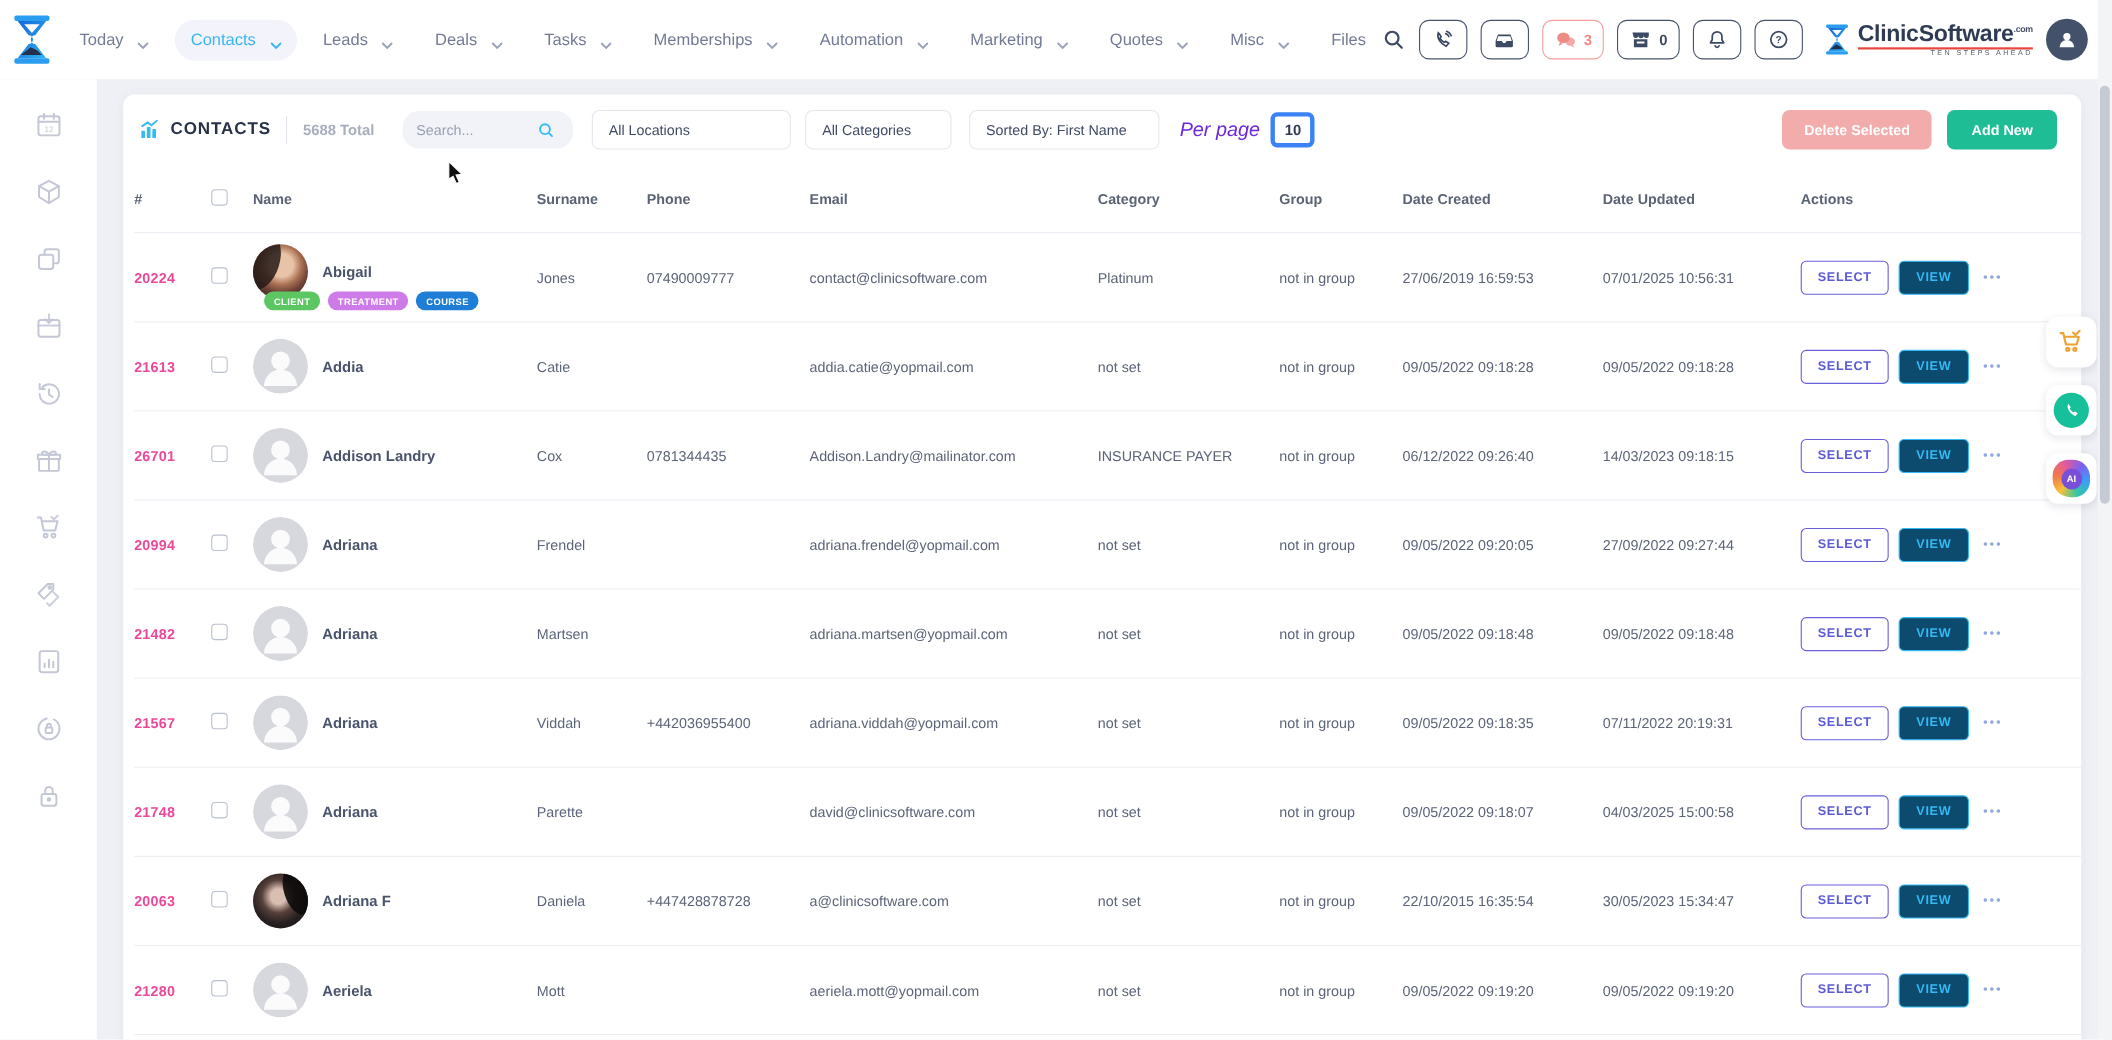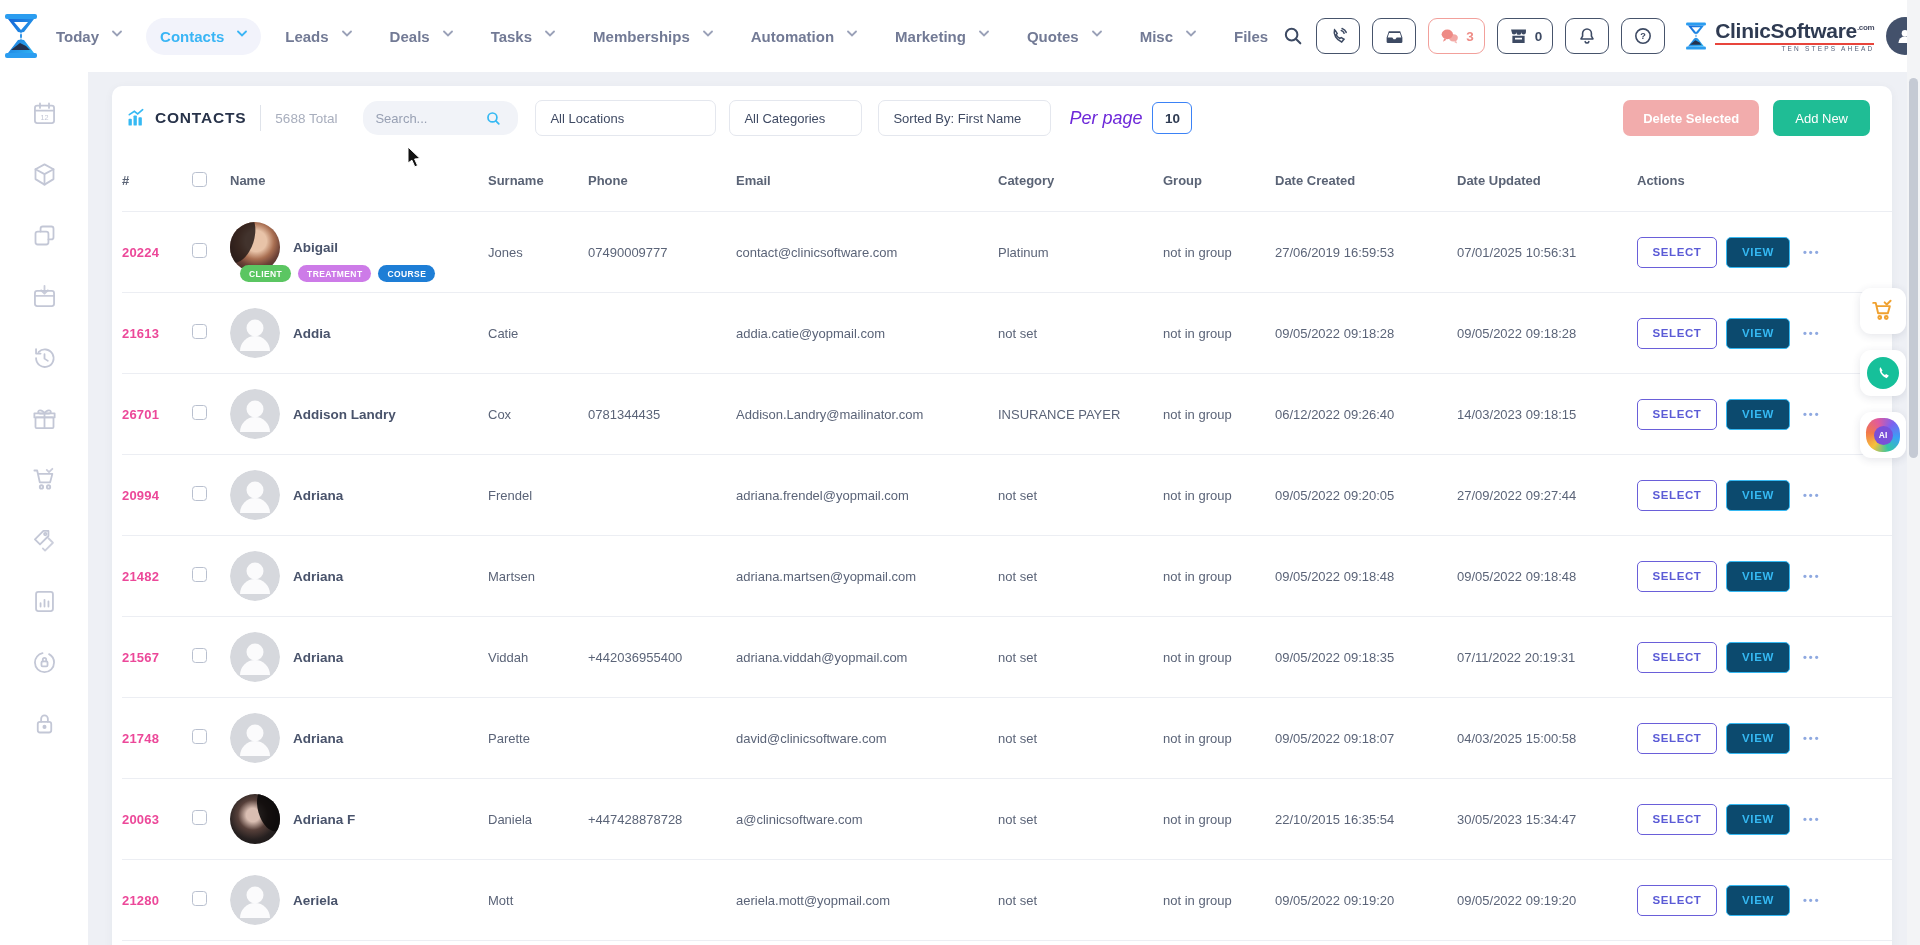--- a/index.html
+++ b/index.html
@@ -3,21 +3,21 @@
 <meta charset="utf-8">
 <style>
   * { margin:0; padding:0; box-sizing:border-box; }
   html,body { width:1920px; height:945px; overflow:hidden; }
   body { font-family:"Liberation Sans", sans-serif; background:#eef0f5; position:relative; }
 
   
   .topbar { position:absolute; top:0; left:0; width:1920px; height:72px; background:#fff; display:flex; align-items:center; z-index:20; }
   .logo-box { width:112px; display:flex; justify-content:center; align-items:center; }
   .main-nav { display:flex; align-items:center; gap:10px; }
-  .nav-item { display:flex; align-items:flex-start; gap:13px; color:#727a95; font-size:15px; font-weight:700; padding:10px 14px; border-radius:20px; cursor:pointer; white-space:nowrap; }
+  .nav-item { display:flex; align-items:flex-end; gap:13px; color:#727a95; font-size:15px; font-weight:400; padding:10px 14px; border-radius:20px; cursor:pointer; white-space:nowrap; }
   .nav-item .chev { display:flex; color:#9aa1b8; margin-top:2px; }
   .nav-item.active { background:#f2f3fb; color:#3ab5f5; }
   .nav-item.active .chev { color:#3ab5f5; }
 
   .top-actions { margin-left:auto; display:flex; align-items:center; gap:12px; padding-right:22px; }
   .icon-plain { display:flex; align-items:center; cursor:pointer; color:#3d4a63; }
   .icon-btn { display:flex; align-items:center; justify-content:center; gap:6px; min-width:44px; height:36px; padding:0 10px; border:1.7px solid #46536b; border-radius:9px; color:#3d4a63; cursor:pointer; background:#fff; font-size:13px; font-weight:700; }
   .icon-btn.alert { border-color:#f2a09b; color:#ee8b85; }
   .icon-btn .cnt { font-size:13.5px; font-weight:700; }
   .brand { display:flex; align-items:center; gap:6px; margin-left:6px; cursor:pointer; }
@@ -32,33 +32,33 @@
   .side-ic { color:#c3c7d6; cursor:pointer; display:flex; }
 
   
   .card { position:absolute; left:112px; top:86px; width:1780px; height:880px; background:#fff; border-radius:10px; box-shadow:0 2px 10px rgba(40,50,80,.05); }
 
   
   .toolbar { height:64px; display:flex; align-items:center; padding:0 22px 0 14px; }
   .tb-title { display:flex; align-items:center; gap:9px; }
   .tb-title .t { font-size:15.5px; font-weight:700; letter-spacing:.8px; color:#273249; }
   .tb-divider { width:1px; height:26px; background:#dfe3ea; margin:0 14px; }
-  .tb-total { font-size:13.5px; color:#a8aebd; font-weight:400; }
+  .tb-total { font-size:13.5px; color:#a8aebd; font-weight:700; }
   .search-box { margin-left:26px; width:155px; height:34px; background:#f1f3f8; border-radius:15px; display:flex; align-items:center; padding:0 10px 0 12px; }
   .search-box input { border:none; outline:none; background:transparent; width:110px; font-size:13px; color:#5b6478; font-family:"Liberation Sans",sans-serif; }
   .search-box input::placeholder { color:#98a0b3; }
   .select { height:36px; border:1px solid #e4e7ee; border-radius:7px; background:#fff; display:flex; align-items:center; padding:0 14px; font-size:13px; color:#3f4a63; font-weight:500; cursor:pointer; white-space:nowrap; }
   .sel-loc { width:181px; margin-left:17px; }
   .sel-cat { width:133px; margin-left:13px; }
   .sel-sort { width:173px; margin-left:16px; }
   .perpage { display:flex; align-items:center; gap:10px; margin-left:18px; }
   .perpage .lbl { font-size:18px; color:#6d28d9; font-weight:500;font-style:italic; }
-  .perpage input { width:40px; height:32px; border:1px solid #3b82f6; border-radius:6px; text-align:center; font-size:13.5px; font-weight:700; color:#2f3b52; outline:none; font-family:"Liberation Sans",sans-serif; }
+  .perpage input { width:40px; height:32px; border:4px solid #3b82f6; border-radius:6px; text-align:center; font-size:13.5px; font-weight:700; color:#2f3b52; outline:none; font-family:"Liberation Sans",sans-serif; }
   .btn-del { margin-left:auto; height:36px; padding:0 20px; border:none; border-radius:7px; background:#f2acac; color:#fff; font-size:13px; font-weight:700; cursor:pointer; font-family:"Liberation Sans",sans-serif; }
-  .btn-add { margin-left:14px; height:36px; padding:0 22px; border:none; border-radius:7px; background:#1fbd95; color:#fff; font-size:13px; font-weight:400; cursor:pointer; font-family:"Liberation Sans",sans-serif; }
+  .btn-add { margin-left:14px; height:36px; padding:0 22px; border:none; border-radius:7px; background:#1fbd95; color:#fff; font-size:13px; font-weight:700; cursor:pointer; font-family:"Liberation Sans",sans-serif; }
 
   
   .tbl { padding-left:10px; }
   .trow { display:grid; grid-template-columns:70px 38px 258px 100px 148px 262px 165px 112px 182px 180px 1fr; align-items:center; }
   .thead { height:62px; border-bottom:1px solid #eceef3; }
   .thead .hc { font-size:13px; color:#5a6375; font-weight:600; }
   .tr { height:81px; border-bottom:1px solid #eceef3; font-size:13px; color:#5b6478; }
   .tr .id { font-weight:700; color:#ec4899; letter-spacing:.2px; }
   .cb { width:15px; height:15px; appearance:none; border:1.5px solid #b9c0cf; border-radius:3.5px; background:#fff; cursor:pointer; }
   .name-cell { display:flex; flex-direction:column; }

